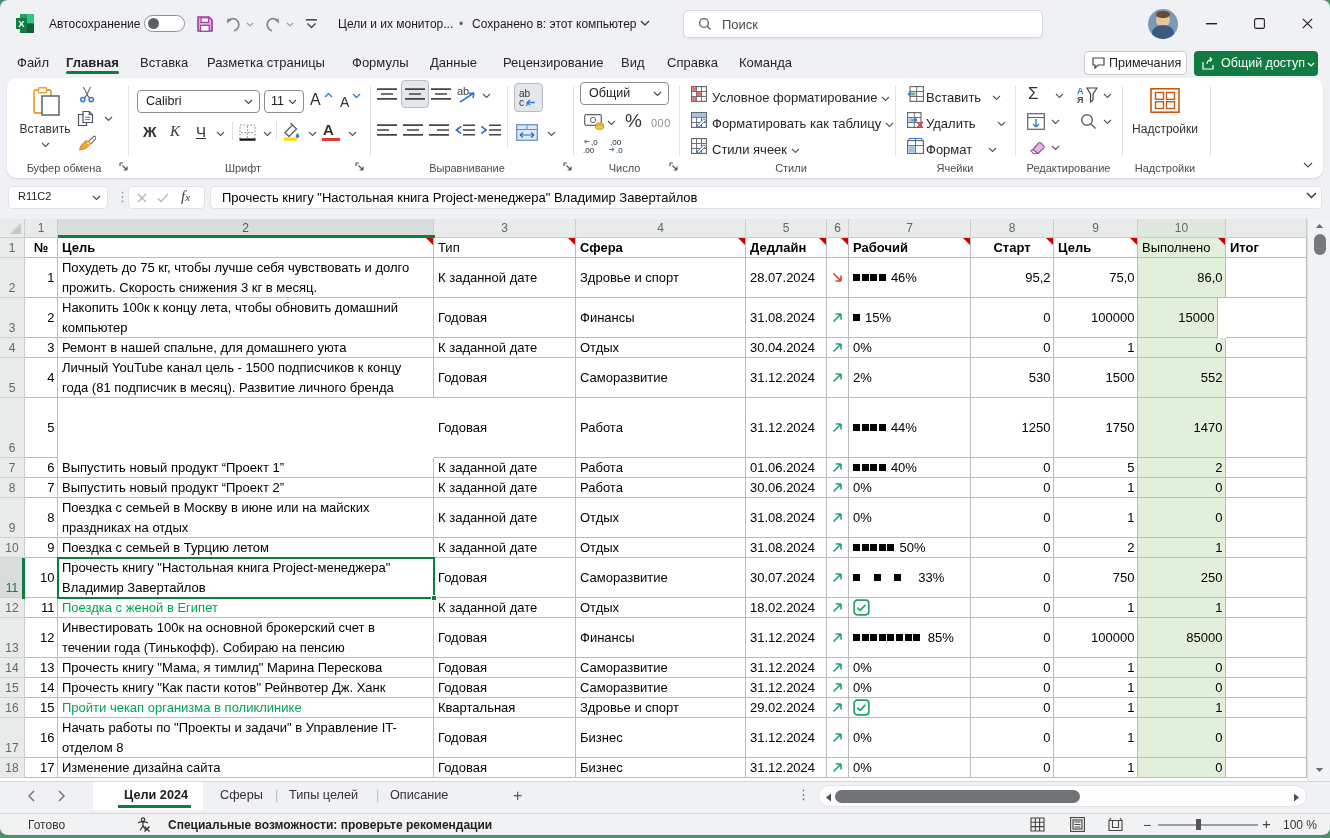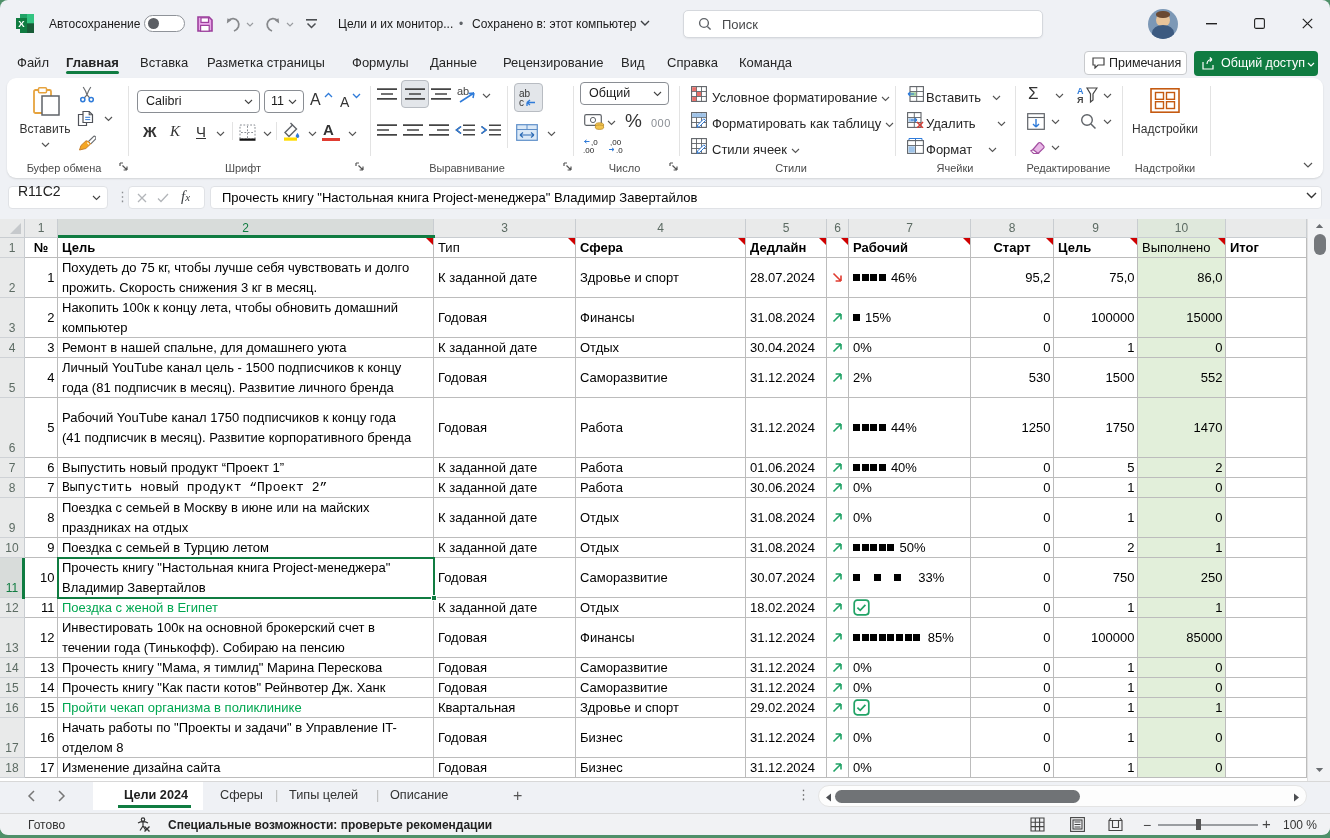--- a/index.html
+++ b/index.html
@@ -436,21 +436,21 @@
 </svg>
 <div class="abs" style="left:1115px;top:44px;width:86px;text-align:center;font-size:12px;color:#333;">Надстройки</div>
 <div class="glabel" style="left:1115px;width:86px;">Надстройки</div>
 <div class="gsep" style="left:1203px;"></div>
 <svg class="abs" style="left:1296px;top:84px" width="10" height="6" viewBox="0 0 10 6">
         <path d="M1 1l4 4 4-4" stroke="#555" fill="none" stroke-width="1.2"></path>
       </svg>
 </div>
 <div class="fbar">
 <div class="fbox" style="left:8px;top:8px;width:100px;height:23px;"></div>
-<div class="abs" style="left:18px;top:5px;font-size:14px;color:#222;">R11C2</div>
+<div class="abs" style="left:18px;top:12px;font-size:11px;color:#222;">R11C2</div>
 <svg class="abs" style="left:92px;top:17px" width="9" height="6" viewBox="0 0 9 6">
         <path d="M1 1l3.5 3.5L8 1" stroke="#444" fill="none" stroke-width="1.1"></path>
       </svg>
 <div class="abs" style="left:116px;top:11px;color:#8b8e92;font-size:13px;">⋮</div>
 <div class="fbox" style="left:128px;top:8px;width:77px;height:23px;"></div>
 <svg class="abs" style="left:137px;top:15px" width="10" height="10" viewBox="0 0 10 10">
         <path d="M1 1l8 8M9 1l-8 8" stroke="#b2b5b9" stroke-width="1.3"></path>
       </svg>
 <svg class="abs" style="left:157px;top:15px" width="12" height="10" viewBox="0 0 12 10">
         <path d="M1 5.5l3 3L11 1" stroke="#b2b5b9" fill="none" stroke-width="1.3"></path>
@@ -555,21 +555,21 @@
         </svg>
       </div>
 <div class="cell tl" style="left:849px;top:79px;width:122px;height:40px;">
         <span style="display:inline-flex;align-items:center;">
           <span class="sq"></span>
           <span style="margin-left:3.5px;">15%</span>
         </span>
       </div>
 <div class="cell tr" style="left:971px;top:79px;width:83px;height:40px;">0</div>
 <div class="cell tr" style="left:1054px;top:79px;width:84px;height:40px;">100000</div>
-<div class="cell tr" style="left:1138px;top:79px;width:88px;height:40px;background:#e2efda;">15000</div>
+<div class="cell tr" style="left:1138px;top:79px;width:80px;height:40px;background:#e2efda;">15000</div>
 <div class="cell" style="left:1226px;top:79px;width:81px;height:40px;"></div>
 <div class="cell tr" style="left:25px;top:119px;width:33px;height:20px;">3</div>
 <div class="cell tl wrap" style="left:58px;top:119px;width:376px;height:20px;padding-right:16px;">
         <div>Ремонт в нашей спальне, для домашнего уюта</div>
       </div>
 <div class="cell tl" style="left:434px;top:119px;width:142px;height:20px;">К заданной дате</div>
 <div class="cell tl" style="left:576px;top:119px;width:170px;height:20px;">Отдых</div>
 <div class="cell tl" style="left:746px;top:119px;width:81px;height:20px;">30.04.2024</div>
 <div class="cell tc" style="left:827px;top:119px;width:22px;height:20px;">
         <svg width="13" height="13" viewBox="0 0 13 13">
@@ -592,23 +592,20 @@
         <svg width="13" height="13" viewBox="0 0 13 13">
           <path d="M2.5 10.5L10 3M10 3H4.6M10 3v5.4" stroke="#21a366" stroke-width="1.6" fill="none"></path>
         </svg>
       </div>
 <div class="cell tl" style="left:849px;top:139px;width:122px;height:40px;">2%</div>
 <div class="cell tr" style="left:971px;top:139px;width:83px;height:40px;">530</div>
 <div class="cell tr" style="left:1054px;top:139px;width:84px;height:40px;">1500</div>
 <div class="cell tr" style="left:1138px;top:139px;width:88px;height:40px;background:#e2efda;">552</div>
 <div class="cell" style="left:1226px;top:139px;width:81px;height:40px;"></div>
 <div class="cell tr" style="left:25px;top:179px;width:33px;height:60px;">5</div>
-<div class="cell tl wrap" style="left:58px;top:179px;width:376px;height:60px;padding-right:16px;">
-        <div>Рабочий YouTube канал 1750 подписчиков к концу года (41 подписчик в месяц). Развитие корпоративного бренда</div>
-      </div>
 <div class="cell tl" style="left:434px;top:179px;width:142px;height:60px;">Годовая</div>
 <div class="cell tl" style="left:576px;top:179px;width:170px;height:60px;">Работа</div>
 <div class="cell tl" style="left:746px;top:179px;width:81px;height:60px;">31.12.2024</div>
 <div class="cell tc" style="left:827px;top:179px;width:22px;height:60px;">
         <svg width="13" height="13" viewBox="0 0 13 13">
           <path d="M2.5 10.5L10 3M10 3H4.6M10 3v5.4" stroke="#21a366" stroke-width="1.6" fill="none"></path>
         </svg>
       </div>
 <div class="cell tl" style="left:849px;top:179px;width:122px;height:60px;">
         <span style="display:inline-flex;align-items:center;">
@@ -642,21 +639,21 @@
           <span class="sq"></span>
           <span class="sq"></span>
           <span style="margin-left:3.5px;">40%</span>
         </span>
       </div>
 <div class="cell tr" style="left:971px;top:239px;width:83px;height:20px;">0</div>
 <div class="cell tr" style="left:1054px;top:239px;width:84px;height:20px;">5</div>
 <div class="cell tr" style="left:1138px;top:239px;width:88px;height:20px;background:#e2efda;">2</div>
 <div class="cell" style="left:1226px;top:239px;width:81px;height:20px;"></div>
 <div class="cell tr" style="left:25px;top:259px;width:33px;height:20px;">7</div>
-<div class="cell tl wrap" style="left:58px;top:259px;width:376px;height:20px;padding-right:16px;font-family:Liberation Mono, monospace;">
+<div class="cell tl wrap" style="left:58px;top:259px;width:376px;height:20px;padding-right:16px;">
         <div>Выпустить новый продукт “Проект 2”</div>
       </div>
 <div class="cell tl" style="left:434px;top:259px;width:142px;height:20px;">К заданной дате</div>
 <div class="cell tl" style="left:576px;top:259px;width:170px;height:20px;">Работа</div>
 <div class="cell tl" style="left:746px;top:259px;width:81px;height:20px;">30.06.2024</div>
 <div class="cell tc" style="left:827px;top:259px;width:22px;height:20px;">
         <svg width="13" height="13" viewBox="0 0 13 13">
           <path d="M2.5 10.5L10 3M10 3H4.6M10 3v5.4" stroke="#21a366" stroke-width="1.6" fill="none"></path>
         </svg>
       </div>

